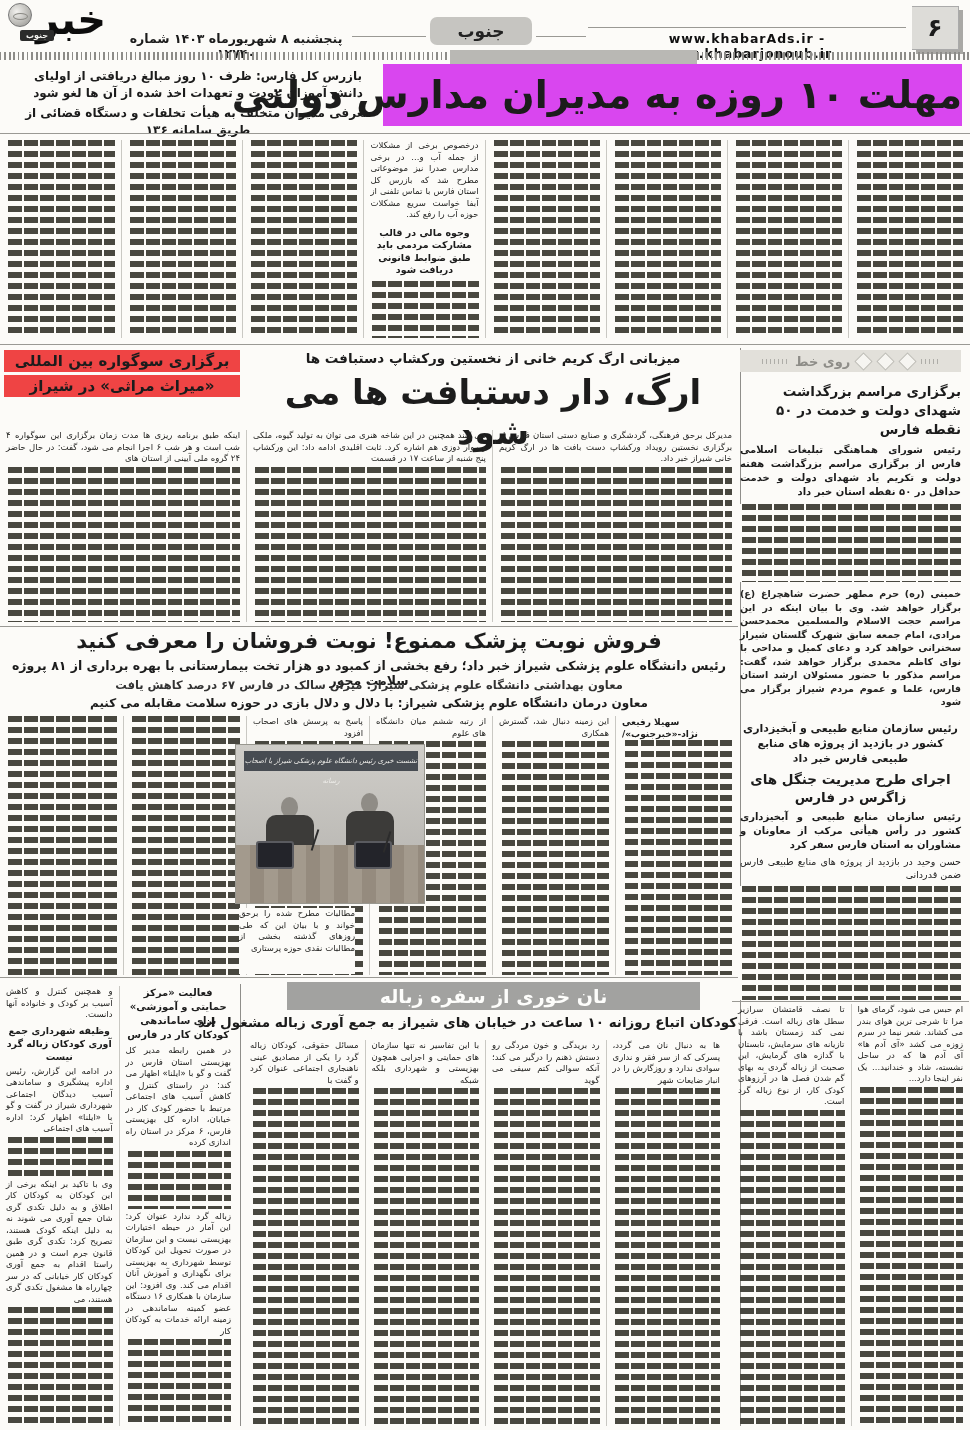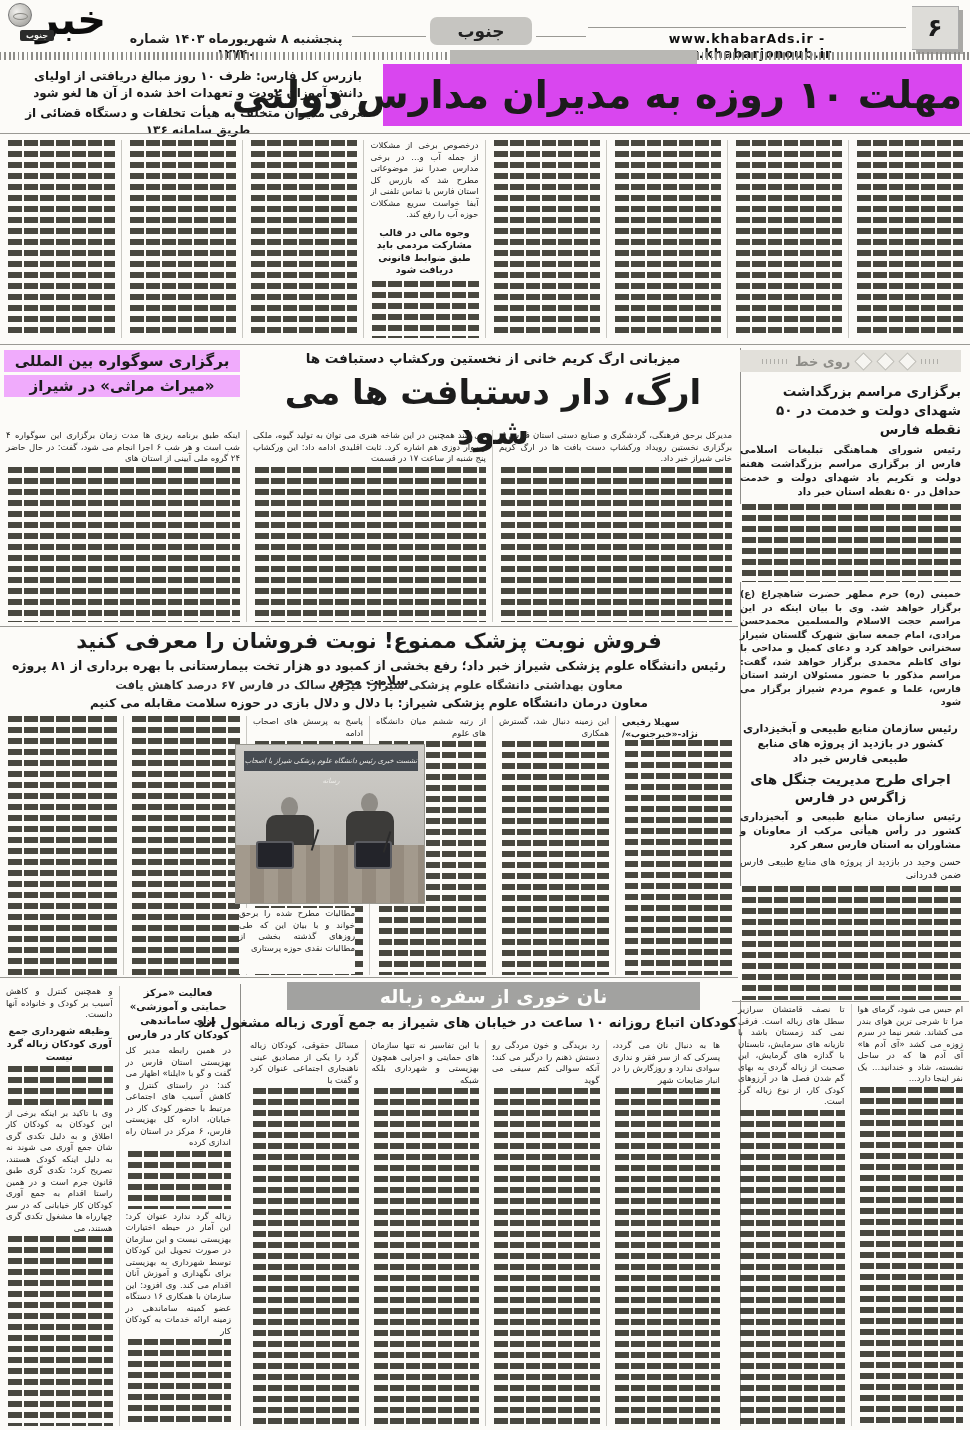--- a/index.html
+++ b/index.html
@@ -49,21 +49,21 @@
        repeating-linear-gradient(90deg,#fcfbf8 0 2.5px,rgba(0,0,0,0) 2.5px 16px),
        repeating-linear-gradient(180deg,#48473f 0 6px,rgba(0,0,0,0) 6px 11px);}
   .lines.fixed{flex:0 0 auto;}
   .inline-subhead{font-size:9.5px;font-weight:bold;text-align:center;line-height:12.5px;margin:4px 0;}
   .byline{font-size:9px;font-weight:bold;text-align:left;line-height:12px;}
 
   
   .arg-kicker{left:248px;top:350px;width:490px;text-align:center;font-size:13.5px;font-weight:bold;}
   .arg-hl{left:248px;top:372px;width:490px;text-align:center;font-size:34px;font-weight:bold;letter-spacing:-1px;}
   .sog-box{left:4px;top:350px;width:236px;text-align:center;}
-  .sog-box .t{display:block;background:#f0abfc;font-size:15px;font-weight:bold;padding:2px 2px;margin-bottom:3px;}
+  .sog-box .t{display:block;background:#ef4444;font-size:15px;font-weight:bold;padding:2px 2px;margin-bottom:3px;}
 
   
   .sidebar{left:732px;top:348px;width:237px;height:654px;display:flex;flex-direction:column;
            padding:2px 8px;box-sizing:border-box;}
   .royekhat{height:22px;background:#e2e0da;display:flex;align-items:center;gap:5px;padding:0 22px;margin-bottom:6px;}
   .rk-dots{flex:1;height:5px;background:repeating-linear-gradient(90deg,#aeada8 0 1.5px,transparent 1.5px 4px);}
   .rk-title{font-size:13px;font-weight:bold;color:#8e8d88;}
   .diamond{width:11px;height:11px;background:#f6f5f1;border:1px solid #bdbcb6;transform:rotate(45deg);
            display:inline-block;margin:0 2px;}
   .sb-hl1{font-size:13.5px;font-weight:bold;text-align:right;line-height:19px;margin:4px 0;}
@@ -221,21 +221,21 @@
       </div>
       <div class="col">
         <p class="snippet" style="margin:0 0 2px;">این زمینه دنبال شد، گسترش همکاری</p>
         <div class="lines"></div>
       </div>
       <div class="col">
         <p class="snippet" style="margin:0 0 2px;">از رتبه ششم میان دانشگاه های علوم</p>
         <div class="lines"></div>
       </div>
       <div class="col">
-        <p class="snippet" style="margin:0 0 2px;">پاسخ به پرسش های اصحاب ادامه</p>
+        <p class="snippet" style="margin:0 0 2px;">پاسخ به پرسش های اصحاب افزود</p>
         <div class="lines"></div>
       </div>
       <div class="col">
           <div class="lines"></div>
         </div>
       <div class="col">
           <div class="lines"></div>
         </div>
     </div>
   </div>
@@ -306,20 +306,21 @@
       <div class="col">
         <div class="kar-title">فعالیت «مرکز حمایتی و آموزشی» برای ساماندهی کودکان کار در فارس</div>
         <p class="snippet" style="margin:0 0 2px;">در همین رابطه مدیر کل بهزیستی استان فارس در گفت و گو با «ایلنا» اظهار می کند: در راستای کنترل و کاهش آسیب های اجتماعی مرتبط با حضور کودک کار در خیابان، اداره کل بهزیستی فارس، ۶ مرکز در استان راه اندازی کرده</p>
         <div class="lines fixed" style="height:58px;"></div>
         <p class="snippet" style="margin:2px 0;">زباله گرد ندارد عنوان کرد: این آمار در حیطه اختیارات بهزیستی نیست و این سازمان در صورت تحویل این کودکان توسط شهرداری به بهزیستی برای نگهداری و آموزش آنان اقدام می کند. وی افزود: این سازمان با همکاری ۱۶ دستگاه عضو کمیته ساماندهی در زمینه ارائه خدمات به کودکان کار</p>
         <div class="lines"></div>
       </div>
       <div class="col">
         <p class="snippet" style="margin:0;">و همچنین کنترل و کاهش آسیب بر کودک و خانواده آنها دانست.</p>
         <div class="kar-sub">وظیفه شهرداری جمع آوری کودکان زباله گرد نیست</div>
+        <p class="snippet" style="margin:0 0 2px;">در ادامه این گزارش، رئیس اداره پیشگیری و ساماندهی آسیب دیدگان اجتماعی شهرداری شیراز در گفت و گو با «ایلنا» اظهار کرد: اداره آسیب های اجتماعی</p>
         <div class="lines fixed" style="height:40px;"></div>
         <p class="snippet" style="margin:2px 0;">وی با تاکید بر اینکه برخی از این کودکان به کودکان کار اطلاق و به دلیل تکدی گری شان جمع آوری می شوند نه به دلیل اینکه کودک هستند، تصریح کرد: تکدی گری طبق قانون جرم است و در همین راستا اقدام به جمع آوری کودکان کار خیابانی که در سر چهارراه ها مشغول تکدی گری هستند، می</p>
         <div class="lines"></div>
       </div>
     </div>
   </div>
 
 </div>
 
 </body></html>

